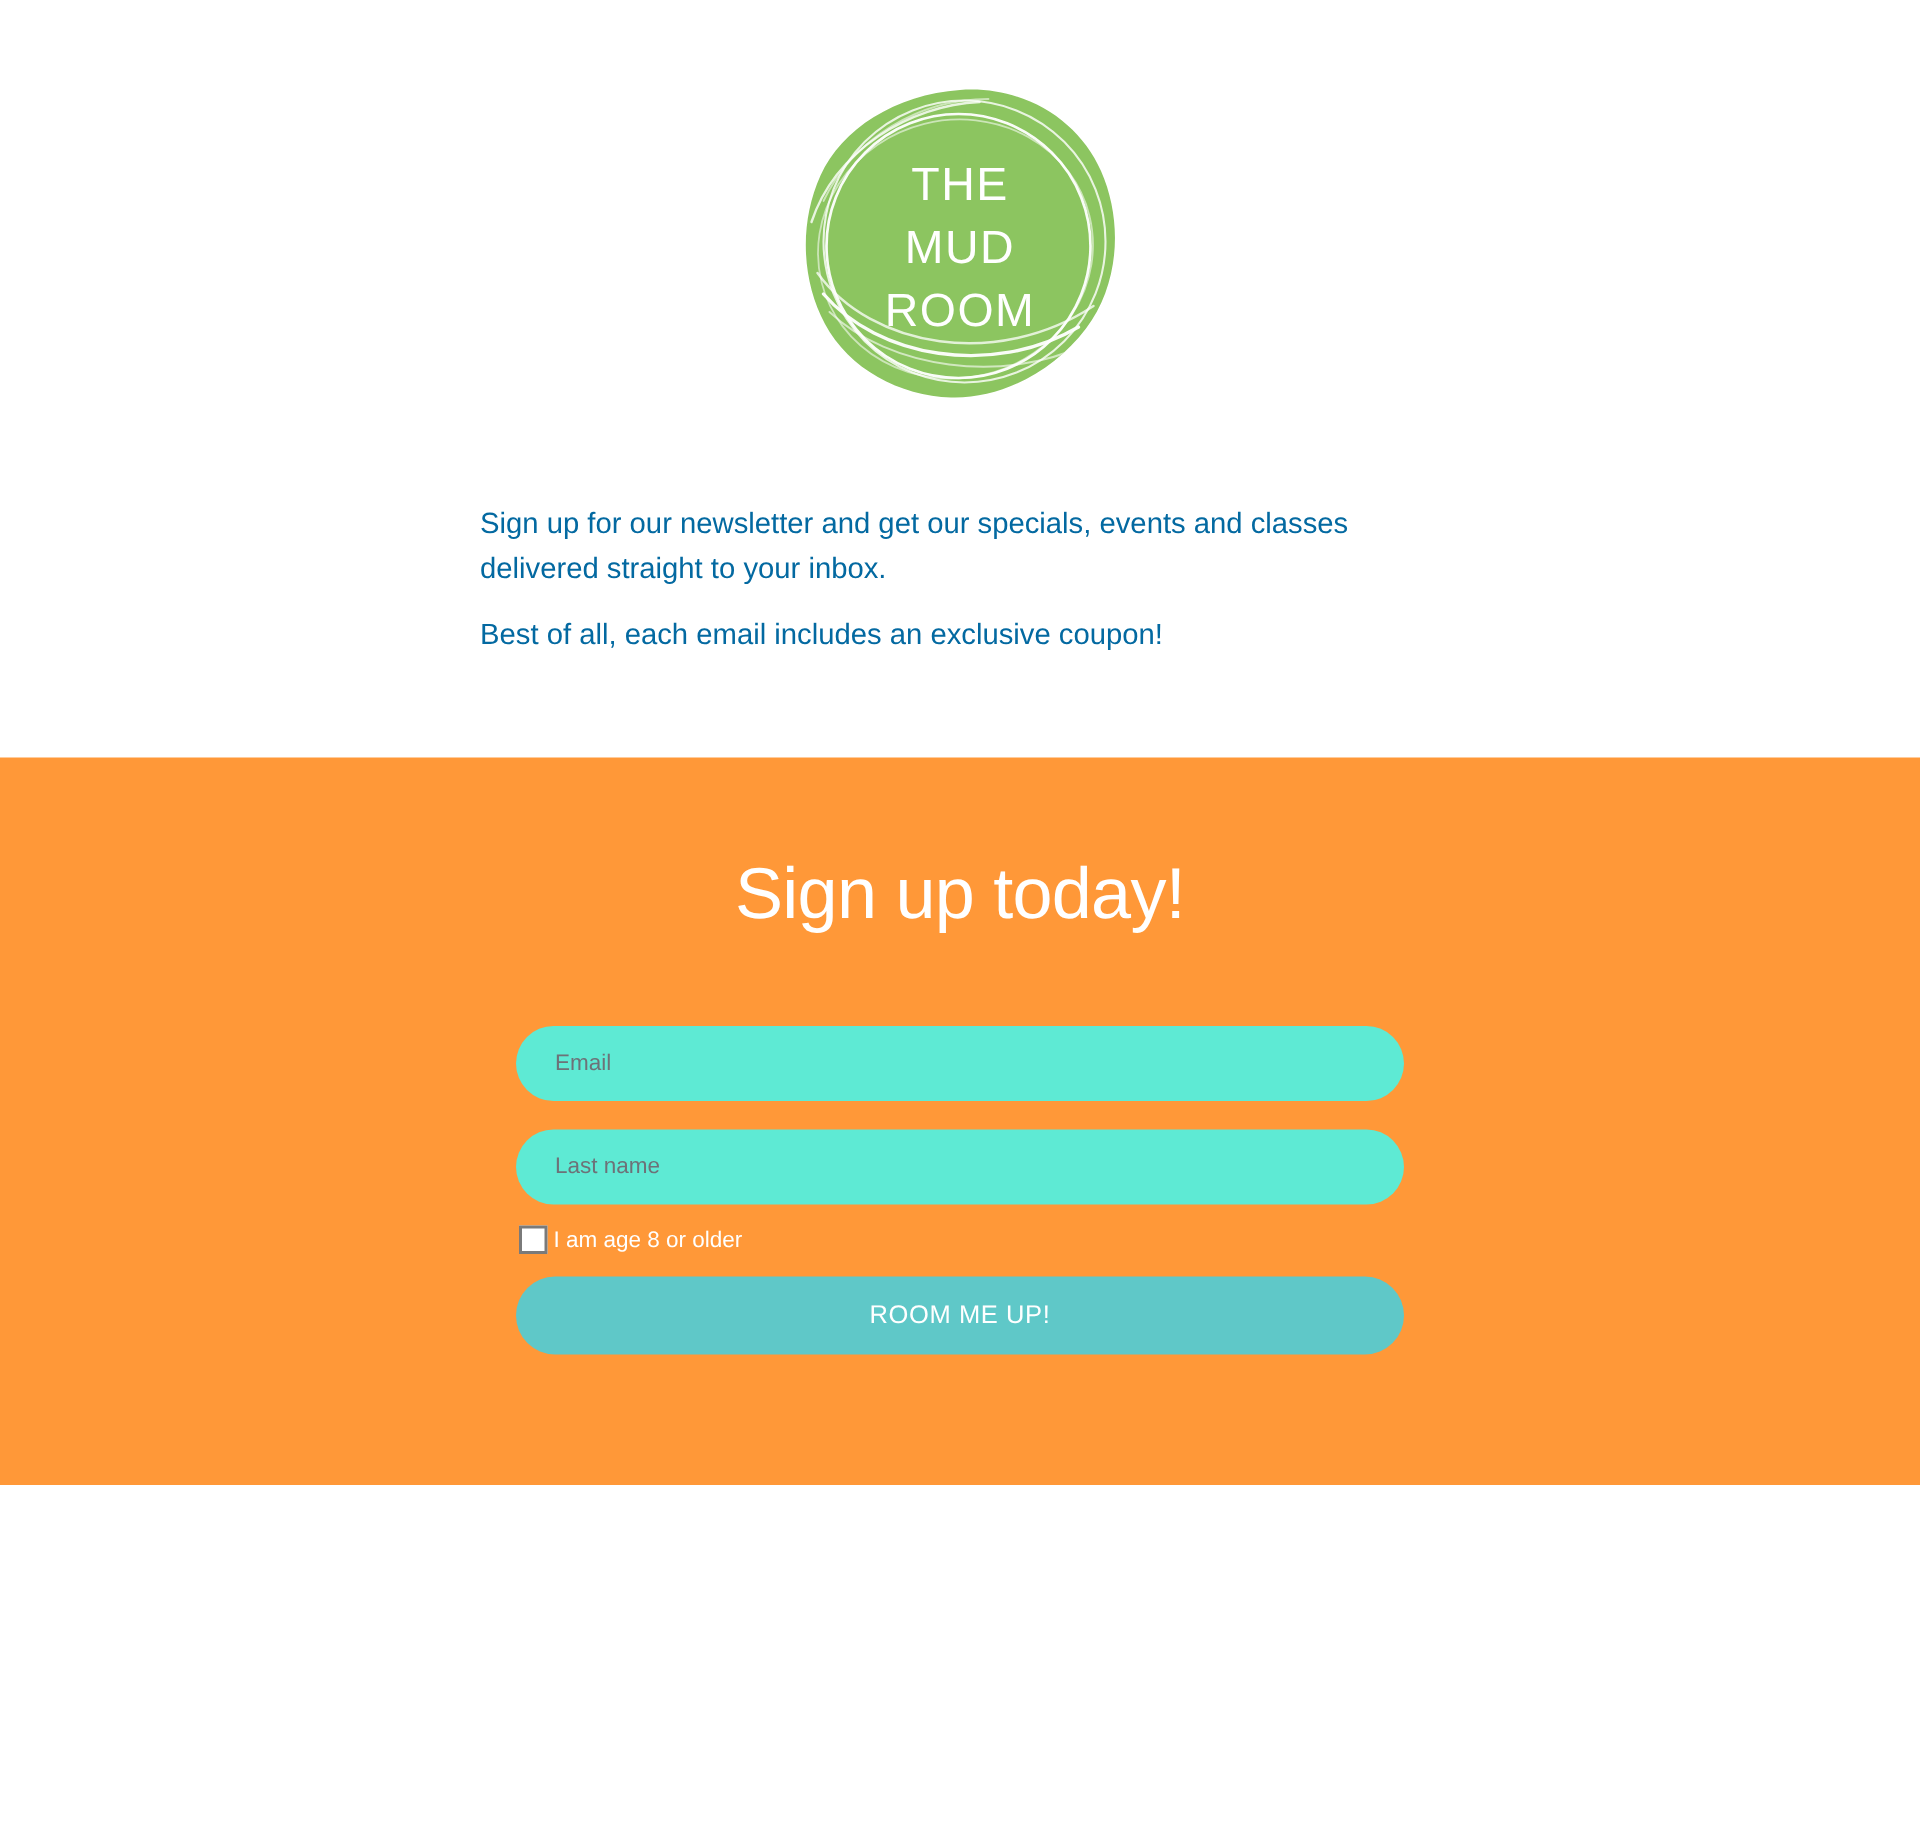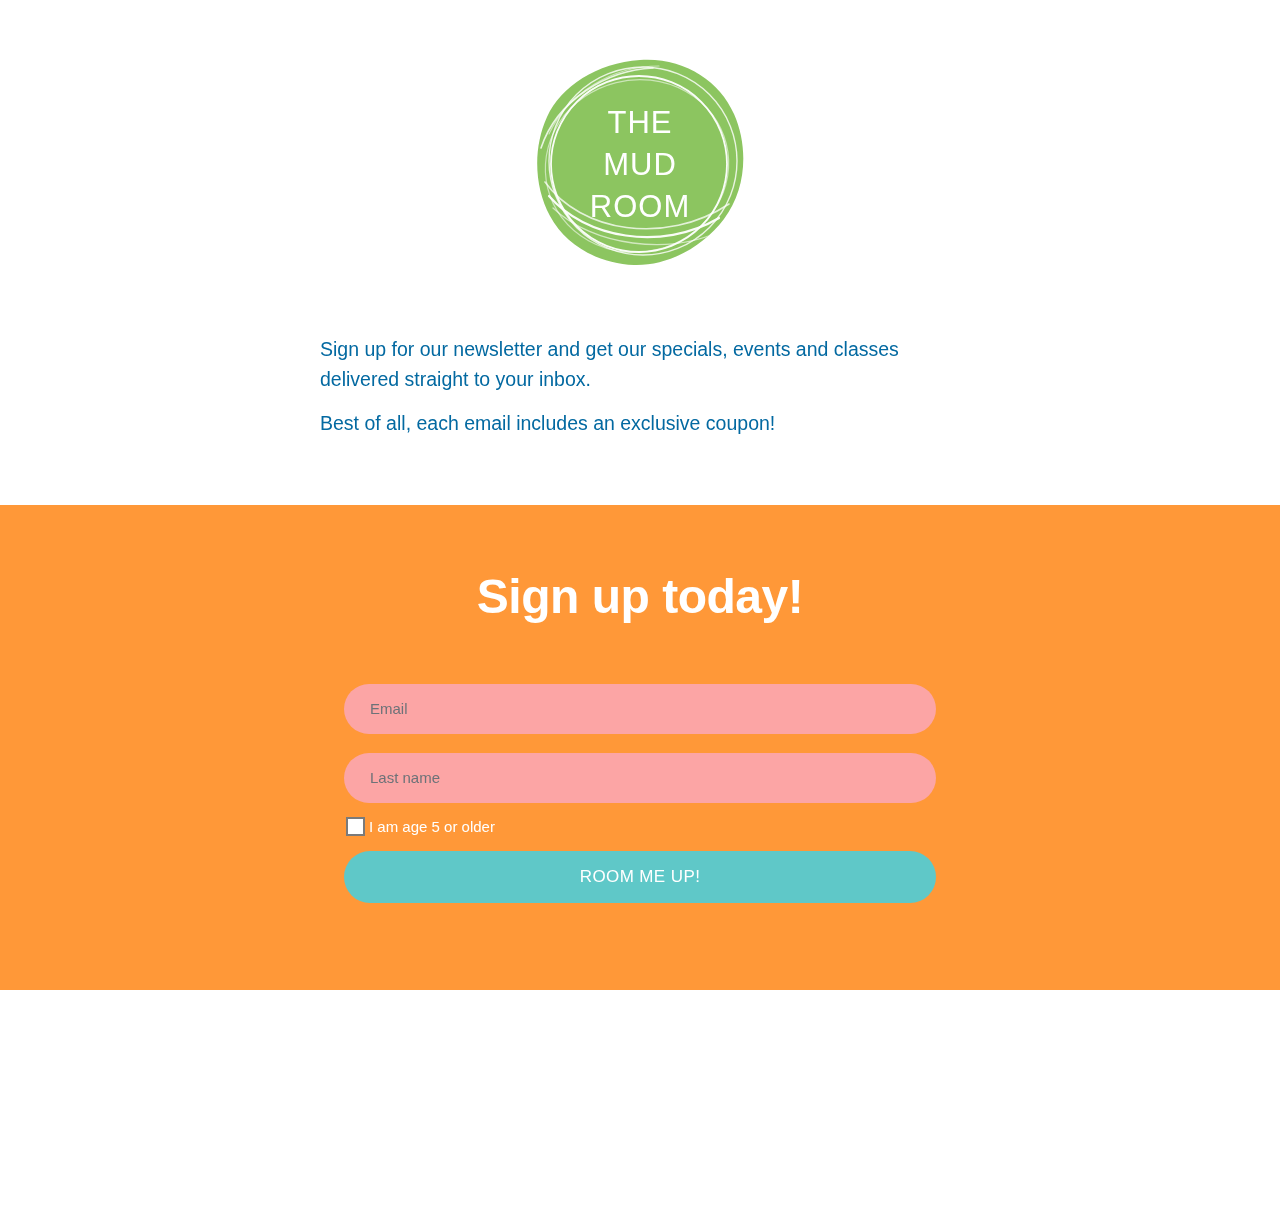--- a/index.html
+++ b/index.html
@@ -56,38 +56,38 @@
     height: 548px;
     background: #ff9838;
     display: flex;
     flex-direction: column;
     align-items: center;
     padding-top: 66px;
   }
   .signup-title {
     color: #ffffff;
     font-size: 48px;
-    font-weight: bold;
+    font-weight: normal;
     letter-spacing: -0.5px;
     margin: 0 0 60px 0;
     line-height: 1.1;
     text-align: center;
   }
   .form {
     width: 592px;
     display: flex;
     flex-direction: column;
   }
   .field {
     width: 592px;
     height: 50px;
     border-radius: 25px;
     border: none;
     outline: none;
-    background: #fca5a5;
+    background: #5eead4;
     padding: 0 26px;
     font-family: "Liberation Sans", sans-serif;
     font-size: 15px;
     color: #333333;
     margin-bottom: 19px;
   }
   .field::placeholder { color: #6d7278; opacity: 1; }
   .field.last { margin-bottom: 14px; }
 
   .consent {
@@ -219,21 +219,21 @@
 
     <div class="form">
 
       <input class="field" type="email" placeholder="Email" style="">
 
 
       <input class="field last" type="text" placeholder="Last name" style="">
 
       <div class="consent">
         <span class="checkbox"></span>
-        <span class="consent-label">I am age 5 or older</span>
+        <span class="consent-label">I am age 8 or older</span>
       </div>
 
       <button class="submit">ROOM ME UP!</button>
     </div>
   </div>
 
   <div class="gap"></div>
 
   <div class="divider"></div>
 

